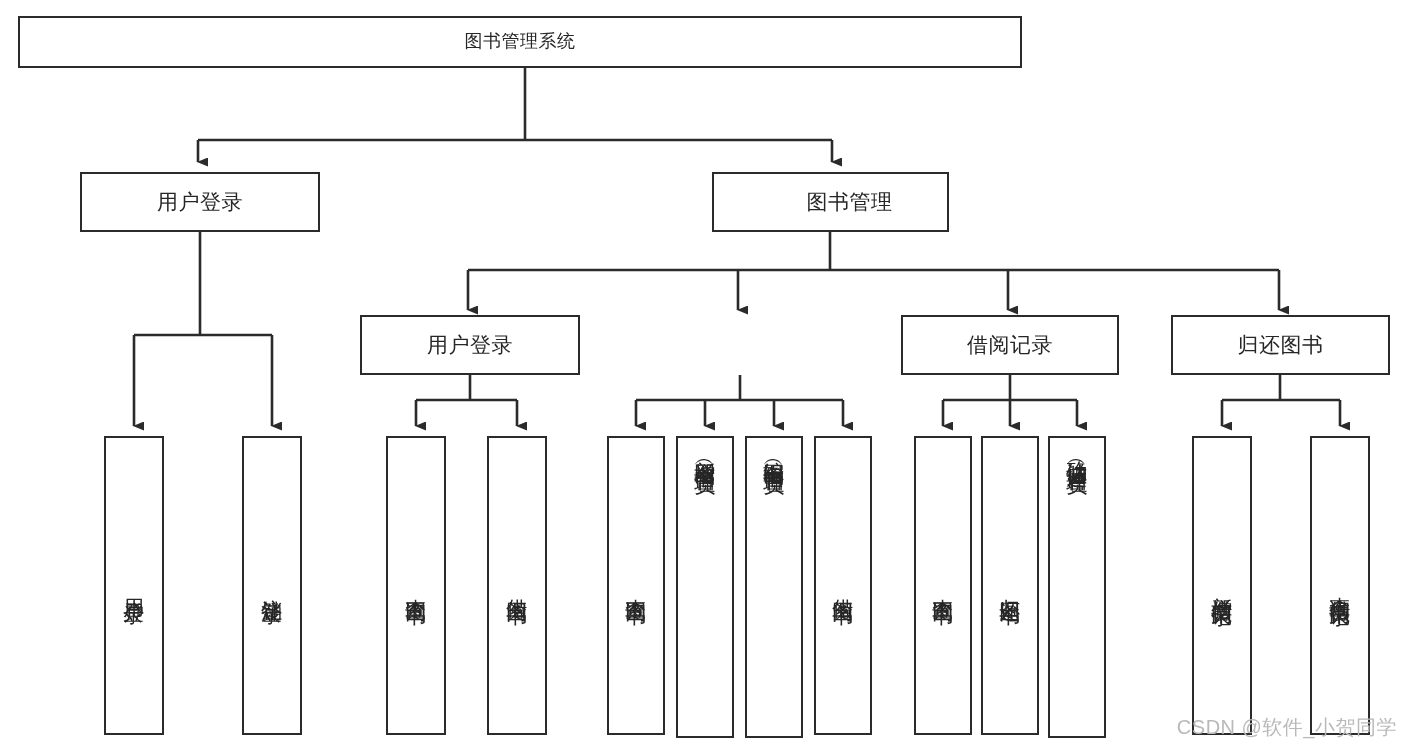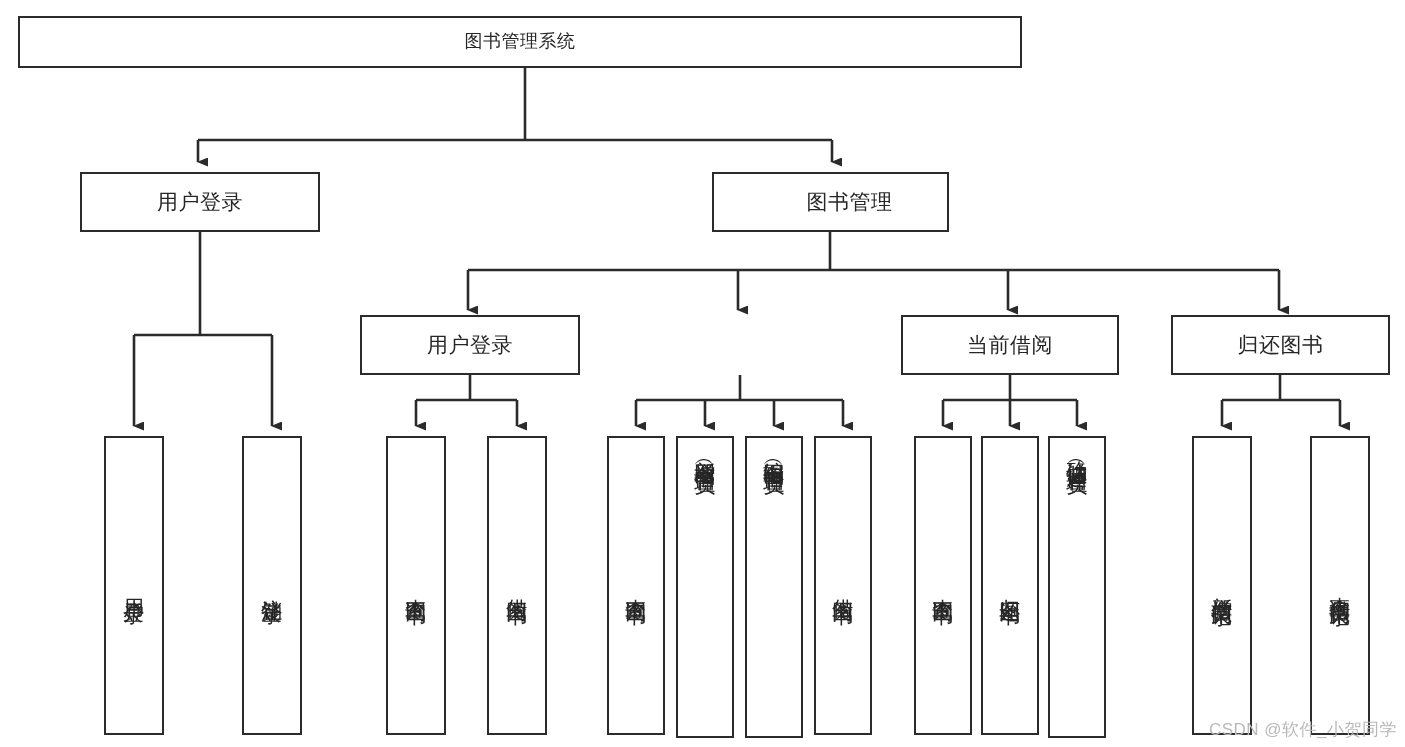--- a/index.html
+++ b/index.html
@@ -64,21 +64,21 @@
     margin: 0 auto;
   }
   .node.vert.short {
     align-items: center;
     padding-top: 0;
   }
   #watermark {
     position: absolute;
     right: 8px;
     bottom: 6px;
-    font-size: 17px;
+    font-size: 20px;
     color: #b9b9b9;
     font-family: "Liberation Sans", "DejaVu Sans", sans-serif;
     letter-spacing: 0.5px;
     white-space: nowrap;
     z-index: 5;
   }
 </style>
 </head>
 <body>
 
@@ -142,21 +142,21 @@
     <span class="node-label">用户登录</span>
   </div>
   <div class="node horiz" style="left:712px; top:172px; width:237px; height:60px;padding-left:38px;">
     <span class="node-label">图书管理</span>
   </div>
 
   <div class="node horiz" style="left:360px; top:315px; width:220px; height:60px;">
     <span class="node-label">用户登录</span>
   </div>
   <div class="node horiz" style="left:901px; top:315px; width:218px; height:60px;">
-    <span class="node-label">当前借阅</span>
+    <span class="node-label">借阅记录</span>
   </div>
   <div class="node horiz" style="left:1171px; top:315px; width:219px; height:60px;">
     <span class="node-label">归还图书</span>
   </div>
 
   <div class="node vert short" style="left:104px; top:436px; width:60px; height:299px;">
     <span class="node-label">用户登录</span>
   </div>
   <div class="node vert short" style="left:242px; top:436px; width:60px; height:299px;">
     <span class="node-label">注销登录</span>

